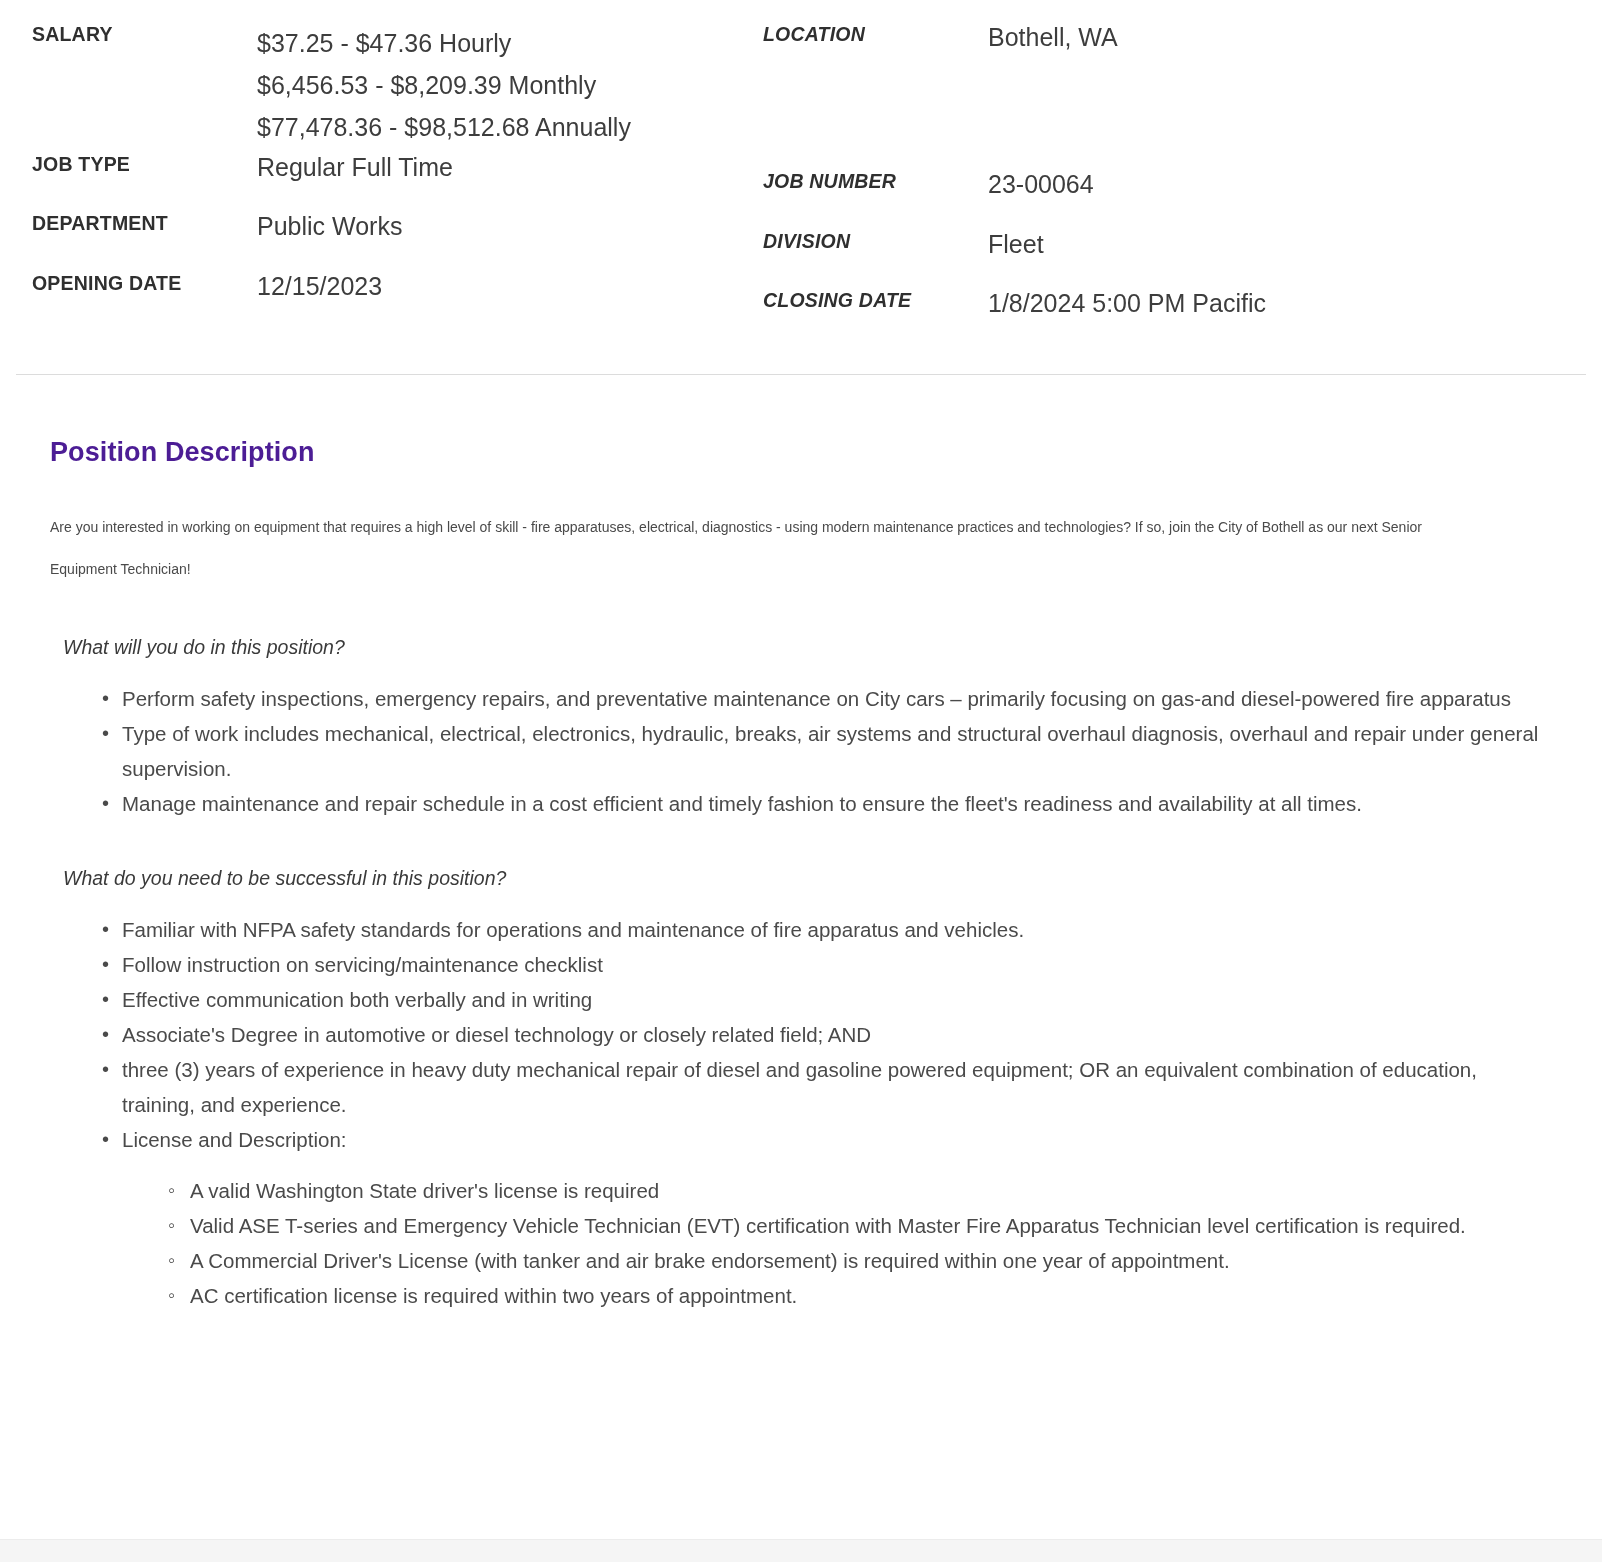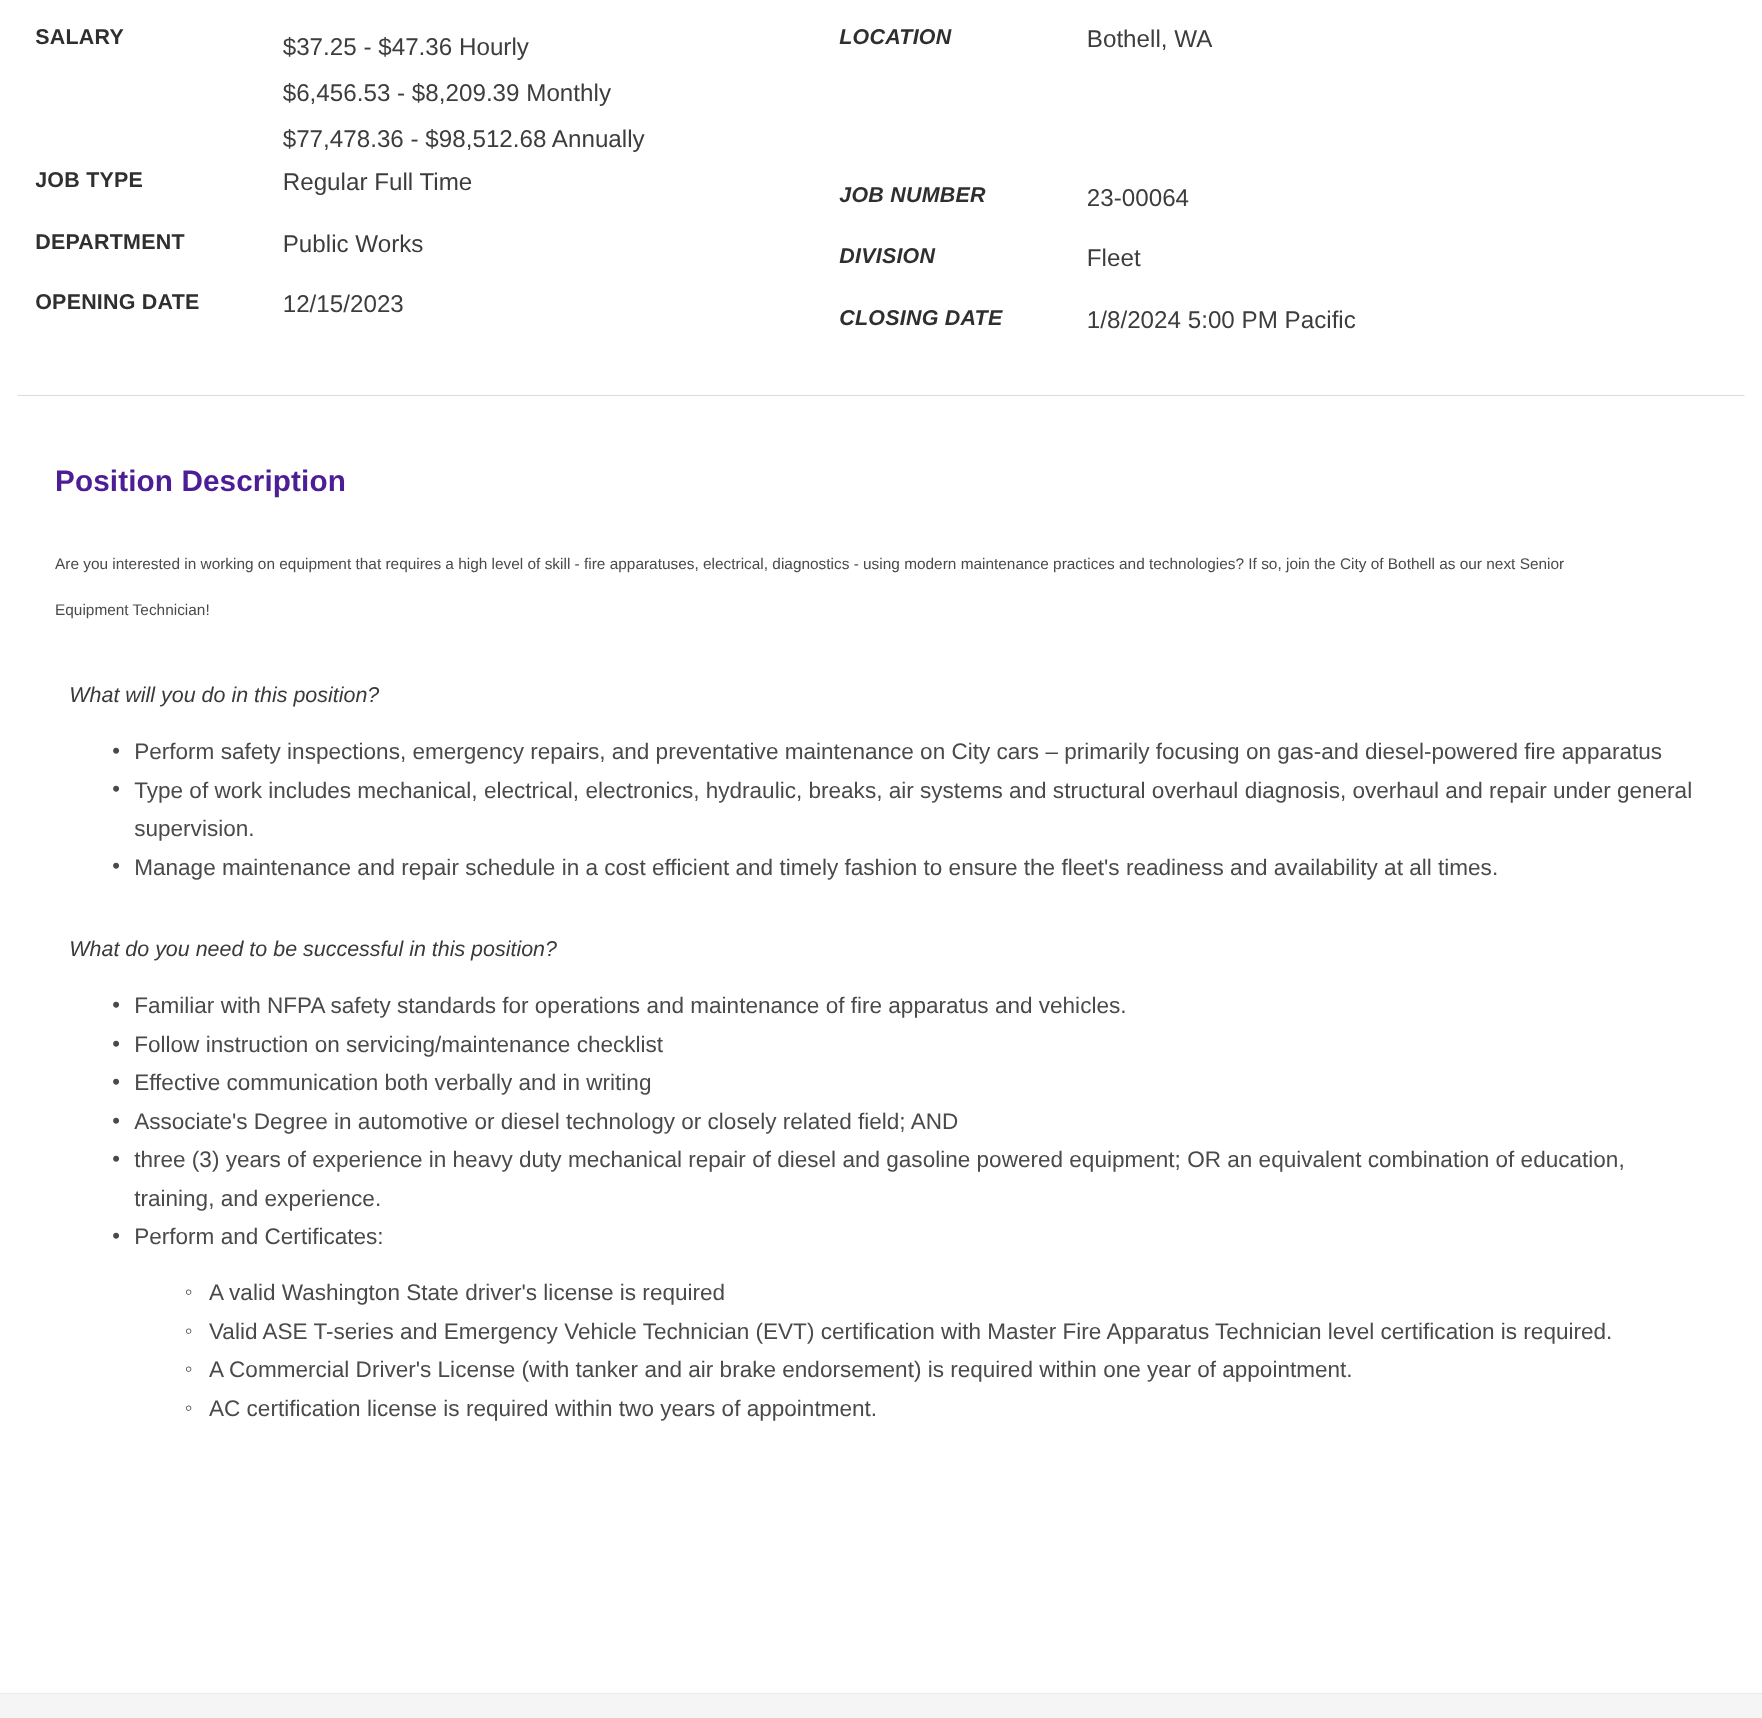--- a/index.html
+++ b/index.html
@@ -43,21 +43,21 @@
     font-size: 19.5px;
     letter-spacing: 0.2px;
     color: #2f2f2f;
     line-height: 1.25;
     flex: 0 0 auto;
   }
   .left .meta-label { width: 225px; }
   .right .meta-label { width: 225px; font-style: italic; }
 
   .meta-value {
-    font-size: 22px;
+    font-size: 25px;
     color: #3d3d3d;
     line-height: 1.25;
     flex: 1 1 auto;
   }
   .meta-value .salary-line {
     display: block;
     line-height: 42px;
   }
 
   
@@ -234,21 +234,21 @@
     </ul>
 
     <div class="sub-heading">What do you need to be successful in this position?</div>
 
     <ul class="bullets">
       <li>Familiar with NFPA safety standards for operations and maintenance of fire apparatus and vehicles.</li>
       <li>Follow instruction on servicing/maintenance checklist</li>
       <li>Effective communication both verbally and in writing</li>
       <li>Associate's Degree in automotive or diesel technology or closely related field; AND</li>
       <li>three (3) years of experience in heavy duty mechanical repair of diesel and gasoline powered equipment; OR an equivalent combination of education, training, and experience.</li>
-      <li>Perform and Certificates:</li>
+      <li>License and Description:</li>
     </ul>
 
     <ul class="subbullets">
       <li>A valid Washington State driver's license is required</li>
       <li>Valid ASE T-series and Emergency Vehicle Technician (EVT) certification with Master Fire Apparatus Technician level certification is required.</li>
       <li>A Commercial Driver's License (with tanker and air brake endorsement) is required within one year of appointment.</li>
       <li>AC certification license is required within two years of appointment.</li>
     </ul>
 
   </div>

